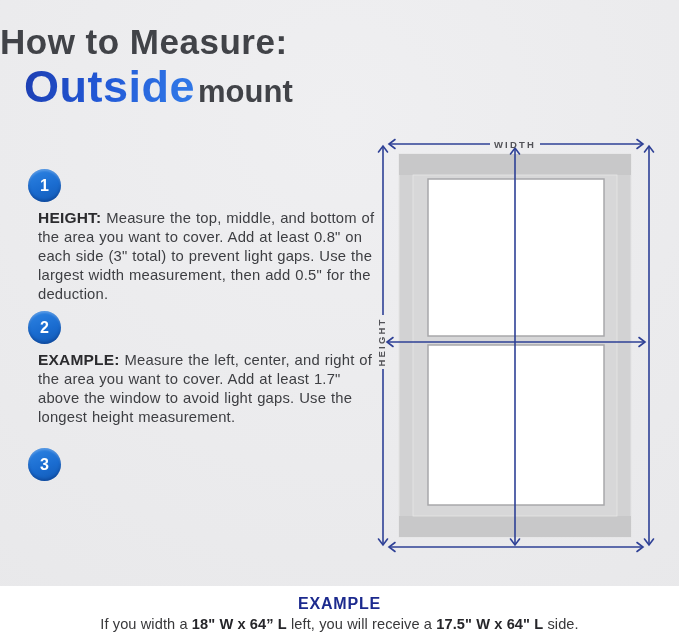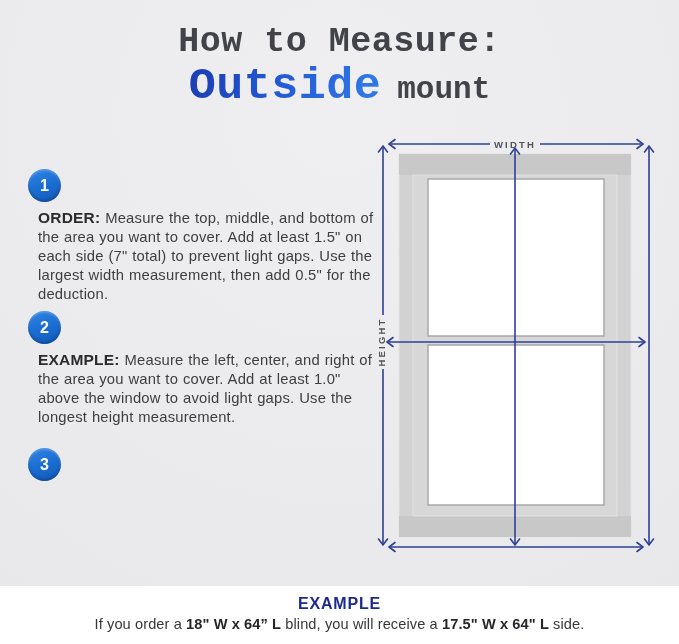--- a/index.html
+++ b/index.html
@@ -2,29 +2,29 @@
 <html><head>
 <meta charset="utf-8">
 <style>
   html,body{margin:0;padding:0;}
   body{font-family:"Liberation Sans", sans-serif;}
   .canvas{
     position:relative;width:679px;height:644px;overflow:hidden;
     background:radial-gradient(circle at 50% 18%, #efeff1 0%, #eaeaec 70%, #e8e8ea 100%);
   }
   
-  .title{position:absolute;top:24px;left:0;width:100%;text-align:center;line-height:1.05;font-family:Liberation Mono, monospace;}
+  .title{position:absolute;top:24px;left:0;width:100%;text-align:left;line-height:1.05;}
   .title-line1{font-size:35px;font-weight:600;color:#414348;letter-spacing:.5px;}
   .title-line2{margin-top:2px;}
   .title-highlight{
     font-size:45px;font-weight:800;letter-spacing:.5px;
     background:linear-gradient(105deg,#1d40b5 5%,#2258d6 45%,#2f76e6 90%);
-    -webkit-background-clip:text;background-clip:text;color:transparent;
+    -webkit-background-clip:text;background-clip:text;color:transparent;margin-left:24px;
   }
-  .title-suffix{font-size:31px;font-weight:600;color:#414348;margin-left:16px;}
+  .title-suffix{font-size:31px;font-weight:600;color:#414348;margin-left:3px;}
   
   .step{position:absolute;left:28px;width:352px;}
   .step-circle{
     width:33px;height:33px;border-radius:50%;
     background:linear-gradient(160deg,#2f85e4 0%,#1a6cd0 55%,#1259b4 100%);
     box-shadow:inset 0 -2px 3px rgba(9,48,120,.45), inset 0 2px 2px rgba(255,255,255,.22);
     display:flex;align-items:center;justify-content:center;
     color:#ffffff;font-size:16px;font-weight:700;
   }
   .step-text{
@@ -57,28 +57,28 @@
     <div class="title-line1">How to Measure:</div>
     <div class="title-line2">
       <span class="title-highlight">Outside</span><span class="title-suffix">mount</span>
     </div>
   </div>
 
   <section class="step" id="step-1">
     <div class="step-circle">
       <span>1</span>
     </div>
-    <p class="step-text"><b>ORDER:</b><span> Measure the top, middle, and bottom of the area you want to cover. Add at least 1.5" on each side (7" total) to prevent light gaps. Use the largest width measurement, then add 0.5" for the deduction.</span></p>
+    <p class="step-text"><b>HEIGHT:</b><span> Measure the top, middle, and bottom of the area you want to cover. Add at least 0.8" on each side (3" total) to prevent light gaps. Use the largest width measurement, then add 0.5" for the deduction.</span></p>
   </section>
 
   <section class="step" id="step-2">
     <div class="step-circle">
       <span>2</span>
     </div>
-    <p class="step-text"><b>EXAMPLE:</b><span> Measure the left, center, and right of the area you want to cover. Add at least 1.0" above the window to avoid light gaps. Use the longest height measurement.</span></p>
+    <p class="step-text"><b>EXAMPLE:</b><span> Measure the left, center, and right of the area you want to cover. Add at least 1.7" above the window to avoid light gaps. Use the longest height measurement.</span></p>
   </section>
 
   <section class="step" id="step-3">
     <div class="step-circle">
       <span>3</span>
     </div>
   </section>
 
   <div class="diagram">
     <svg width="292" height="450" viewBox="0 0 292 450" xmlns="http://www.w3.org/2000/svg">
@@ -113,16 +113,16 @@
         <path d="M15,210 H273" marker-start="url(#ah)" marker-end="url(#ah)"></path>
       </g>
 
       <text class="dim-label" x="143" y="15.5" text-anchor="middle">WIDTH</text>
       <text class="dim-label" x="10" y="213" text-anchor="middle" transform="rotate(-90 10 210)">HEIGHT</text>
     </svg>
   </div>
 
   <div class="footer">
     <div class="footer-heading">EXAMPLE</div>
-    <div class="footer-line"><span>If you order a </span><b>18" W x 64” L</b><span> blind, you will receive a </span><b>17.5" W x 64" L</b><span> side.</span></div>
+    <div class="footer-line"><span>If you width a </span><b>18" W x 64” L</b><span> left, you will receive a </span><b>17.5" W x 64" L</b><span> side.</span></div>
   </div>
 
 </div>
 
 </body></html>

